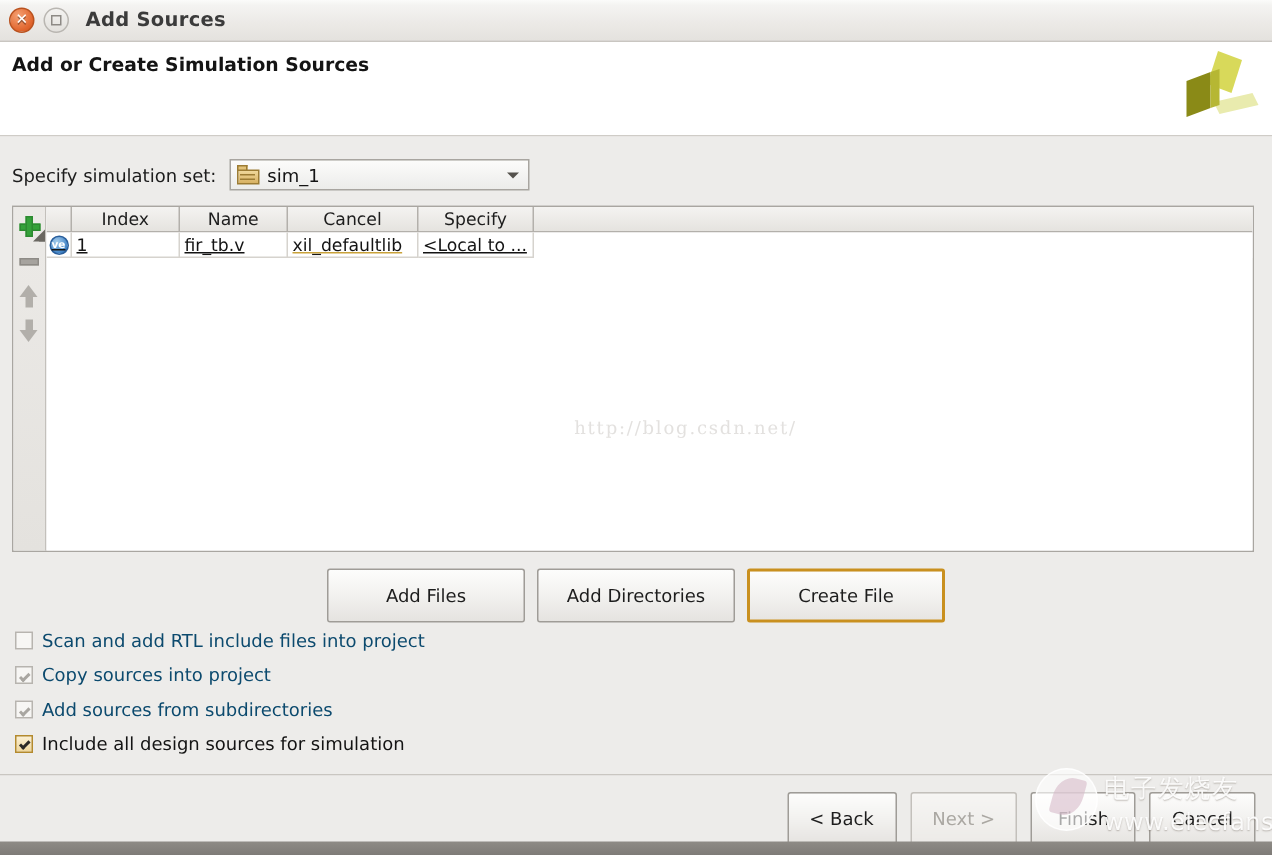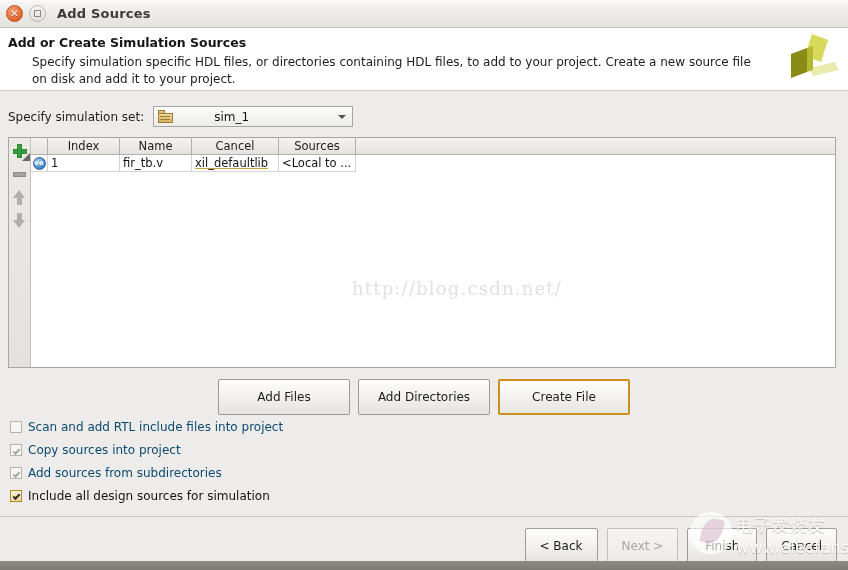--- a/index.html
+++ b/index.html
@@ -77,21 +77,20 @@
     position: absolute; left: 8px; top: 15px;
     display: flex; align-items: center;
   }
   #simset-label { font-size: 12px; color: #1d1d1d; }
   #simset-combo {
     margin-left: 9px; width: 200px; height: 21px;
     background: linear-gradient(to bottom, #fcfcfb, #ececea);
     border: 1px solid #a8a5a0;
     display: flex; align-items: center; padding: 0 4px;
     position: relative;
-    gap: 36px;
   }
   .folder-icon { width: 15px; height: 13px; position: relative; flex: 0 0 auto; }
   .folder-icon .body2 {
     position: absolute; left: 0; bottom: 0; width: 15px; height: 10px;
     background: linear-gradient(to bottom, #efd79a, #d8b263);
     border: 1px solid #9c7c34;
   }
   .folder-icon .tab {
     position: absolute; left: 0; top: 0; width: 7px; height: 4px;
     background: #e2c279; border: 1px solid #9c7c34; border-bottom: none;
@@ -170,21 +169,21 @@
     height: 100%;
   }
   .th.filler { flex: 1; border-right: none; }
   .tr { display: flex; height: 17px; background: #fff; }
   .td {
     font-size: 11.5px; color: #141414;
     display: flex; align-items: center;
     border-right: 1px solid #d6d3ce;
     border-bottom: 1px solid #d6d3ce;
     height: 100%; padding-left: 3px;
-    overflow: hidden; white-space: nowrap;
+    overflow: hidden; white-space: nowrap; text-decoration: underline;
   }
   .td.filler { flex: 1; border-right: none; border-bottom: none; }
   .td.lib { color: #141414; text-decoration: underline; text-decoration-color: #c9a23a; }
   .col-icon  { width: 17px; flex: 0 0 17px; justify-content: center; padding-left: 0; }
   .col-index { width: 72px; flex: 0 0 72px; }
   .col-name  { width: 72px; flex: 0 0 72px; }
   .col-lib   { width: 87px; flex: 0 0 87px; }
   .col-loc   { width: 77px; flex: 0 0 77px; }
   .verilog-icon {
     width: 13px; height: 13px; border-radius: 50%;
@@ -192,21 +191,21 @@
     border: 1px solid #2a5f9c;
     color: #fff; font-size: 7px; font-weight: bold;
     display: flex; align-items: center; justify-content: center;
     line-height: 1;
   }
 
   #center-watermark {
     position: absolute; left: 0; right: 0; top: 140px;
     text-align: center;
     font-family: "DejaVu Serif", "Liberation Serif", serif;
-    font-size: 18px; color: #e3e1df; letter-spacing: 1.2px;
+    font-size: 12px; color: #e3e1df; letter-spacing: 1.2px;
     pointer-events: none;
     padding-left: 48px;
   }
 
   
   #action-row {
     position: absolute; left: 0; top: 288px; width: 848px;
     display: flex; justify-content: center; gap: 8px;
   }
   .btn {
@@ -312,21 +311,20 @@
     <div id="titlebar-strip"></div>
     <div class="winbtn close">✕</div>
     <div class="winbtn maximize">
         <span class="sq"></span>
       </div>
     <div id="window-title">Add Sources</div>
   </div>
 
   <div id="header">
     <div id="header-title">Add or Create Simulation Sources</div>
-    <div id="header-desc">Specify simulation specific HDL files, or directories containing HDL files, to add to your project. Create a new source file on disk and add it to your project.</div>
     <svg id="xilinx-logo" viewBox="0 0 58 54">
       <polygon points="29,2 45,8 38,30 22,24" fill="#d8d95a"></polygon>
       <polygon points="22,24 38,30 38,48 22,42" fill="#e9ebae" opacity="0"></polygon>
       <polygon points="8,22 24,16 24,40 8,46" fill="#8a8a17"></polygon>
       <polygon points="24,16 24,40 30,38 30,14" fill="#a9a92c" opacity="0"></polygon>
       <polygon points="26,36 52,30 56,38 30,44" fill="#e9ebae"></polygon>
       <polygon points="24,16 30,14 30,38 24,40" fill="#b6b733"></polygon>
     </svg>
   </div>
 
@@ -372,21 +370,21 @@
           </span>
         </div>
       </div>
 
       <div id="table-area">
         <div id="table-head">
           <div class="th col-icon"></div>
           <div class="th col-index">Index</div>
           <div class="th col-name">Name</div>
           <div class="th col-lib">Cancel</div>
-          <div class="th col-loc">Sources</div>
+          <div class="th col-loc">Specify</div>
           <div class="th filler"></div>
         </div>
 
         <div class="tr">
           <div class="td col-icon">
             <span class="verilog-icon">ve</span>
           </div>
           <div class="td col-index">1</div>
           <div class="td col-name">fir_tb.v</div>
           <div class="td col-lib lib">xil_defaultlib</div>

